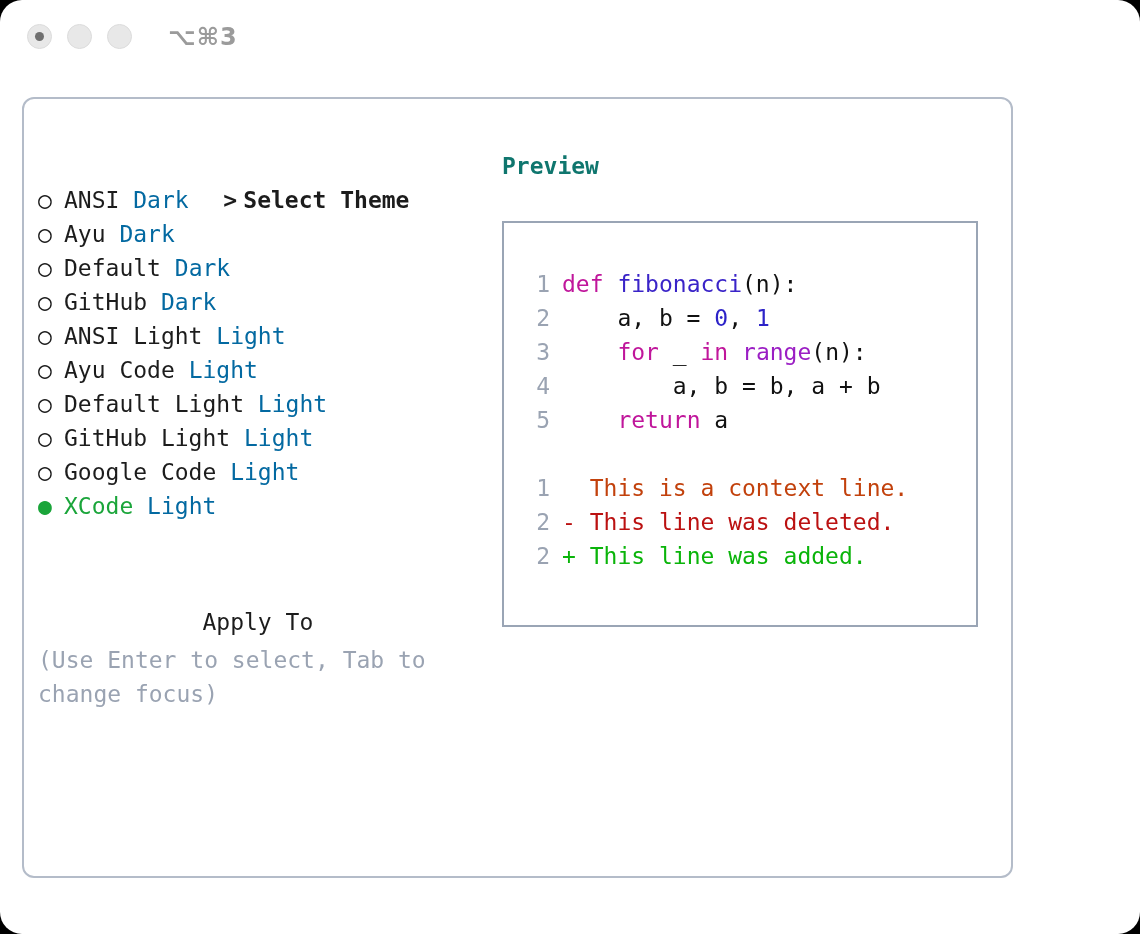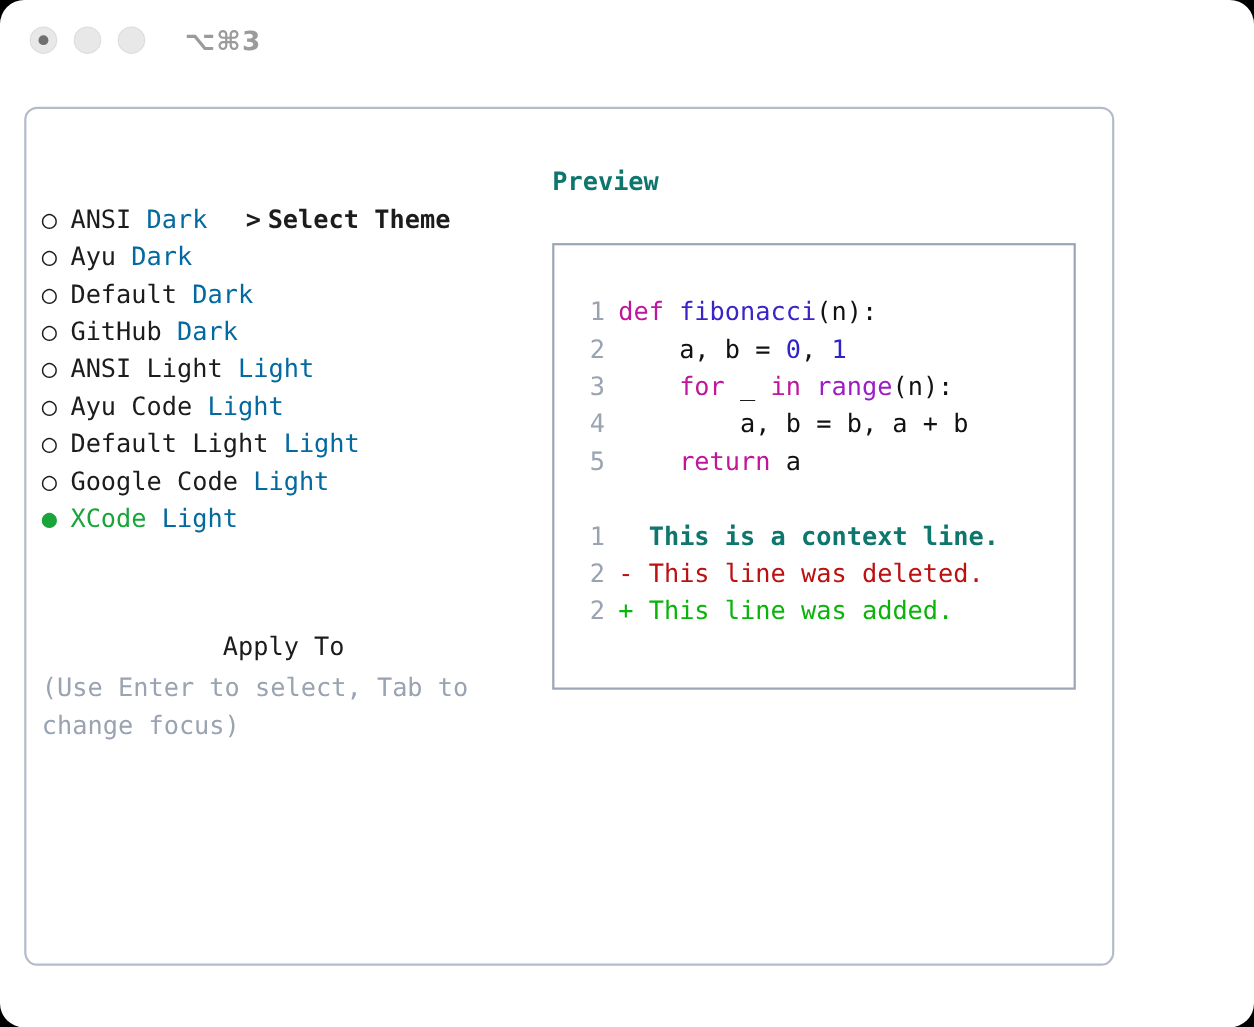--- a/index.html
+++ b/index.html
@@ -162,21 +162,21 @@
     text-align: right;
     color: #9aa3b2;
     margin-right: 12px;
   }
   .kw      { color: #c0169b; }
   .fn      { color: #3a24c8; }
   .num     { color: #2d23c8; }
   .builtin { color: #9b1ec4; }
   .plain   { color: #111111; }
   .gap     { height: 34px; }
-  .ctx     { color: #0f766e; font-weight: bold; }
+  .ctx     { color: #c2410c; }
   .del     { color: #bb1111; }
   .add     { color: #0ab40a; }
 </style>
 </head>
 <body>
 
 <div id="page">
 
   <div id="titlebar">
     <div class="dots">
@@ -196,20 +196,21 @@
         <span class="marker">&gt;</span><span>Select Theme</span>
       </div>
       <div id="theme-items">
           <div class="row"><span class="marker">○</span><span>ANSI</span><span class="label-dim"> Dark</span></div>
           <div class="row"><span class="marker">○</span><span>Ayu</span><span class="label-dim"> Dark</span></div>
           <div class="row"><span class="marker">○</span><span>Default</span><span class="label-dim"> Dark</span></div>
           <div class="row"><span class="marker">○</span><span>GitHub</span><span class="label-dim"> Dark</span></div>
           <div class="row"><span class="marker">○</span><span>ANSI Light</span><span class="label-dim"> Light</span></div>
           <div class="row"><span class="marker">○</span><span>Ayu Code</span><span class="label-dim"> Light</span></div>
           <div class="row"><span class="marker">○</span><span>Default Light</span><span class="label-dim"> Light</span></div>
+          <div class="row"><span class="marker">○</span><span>GitHub Light</span><span class="label-dim"> Light</span></div>
           <div class="row"><span class="marker">○</span><span>Google Code</span><span class="label-dim"> Light</span></div>
           <div class="row sel"><span class="marker">●</span><span>XCode</span><span class="label-dim"> Light</span></div>
         </div>
 
       <div id="apply-block">
         <div class="row">
           <span class="marker"></span><span>Apply To</span>
         </div>
       </div>
 

